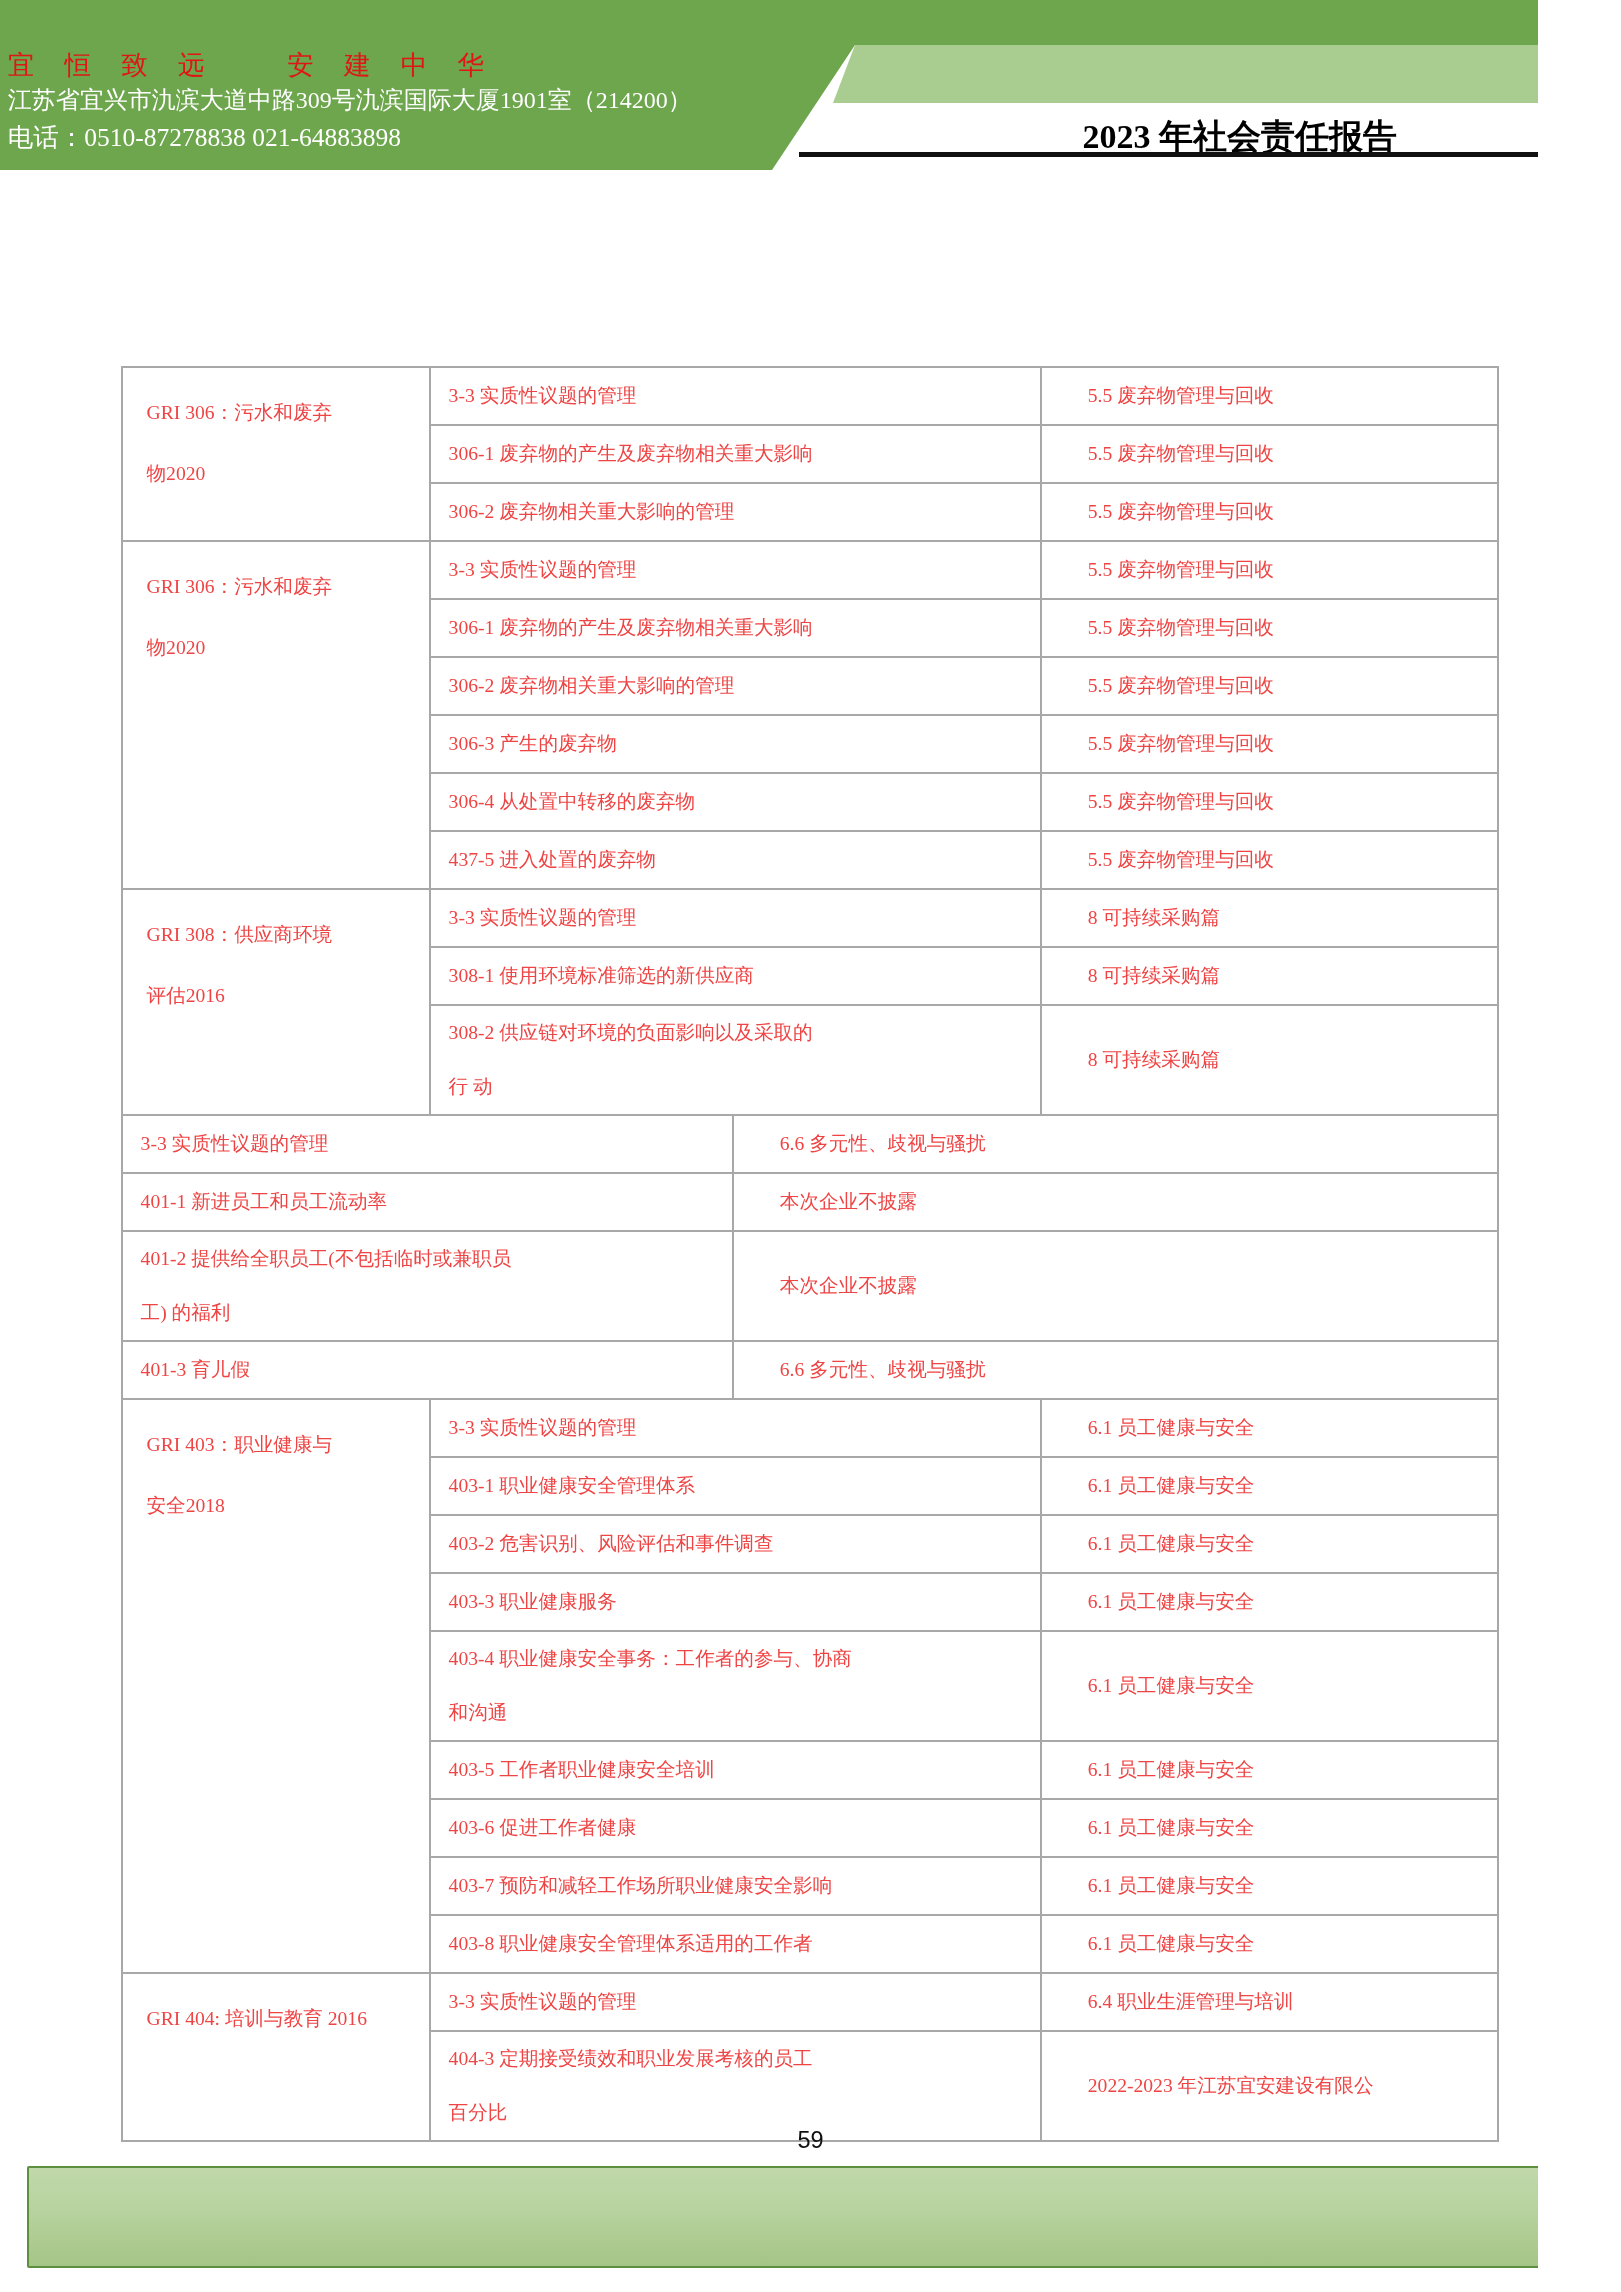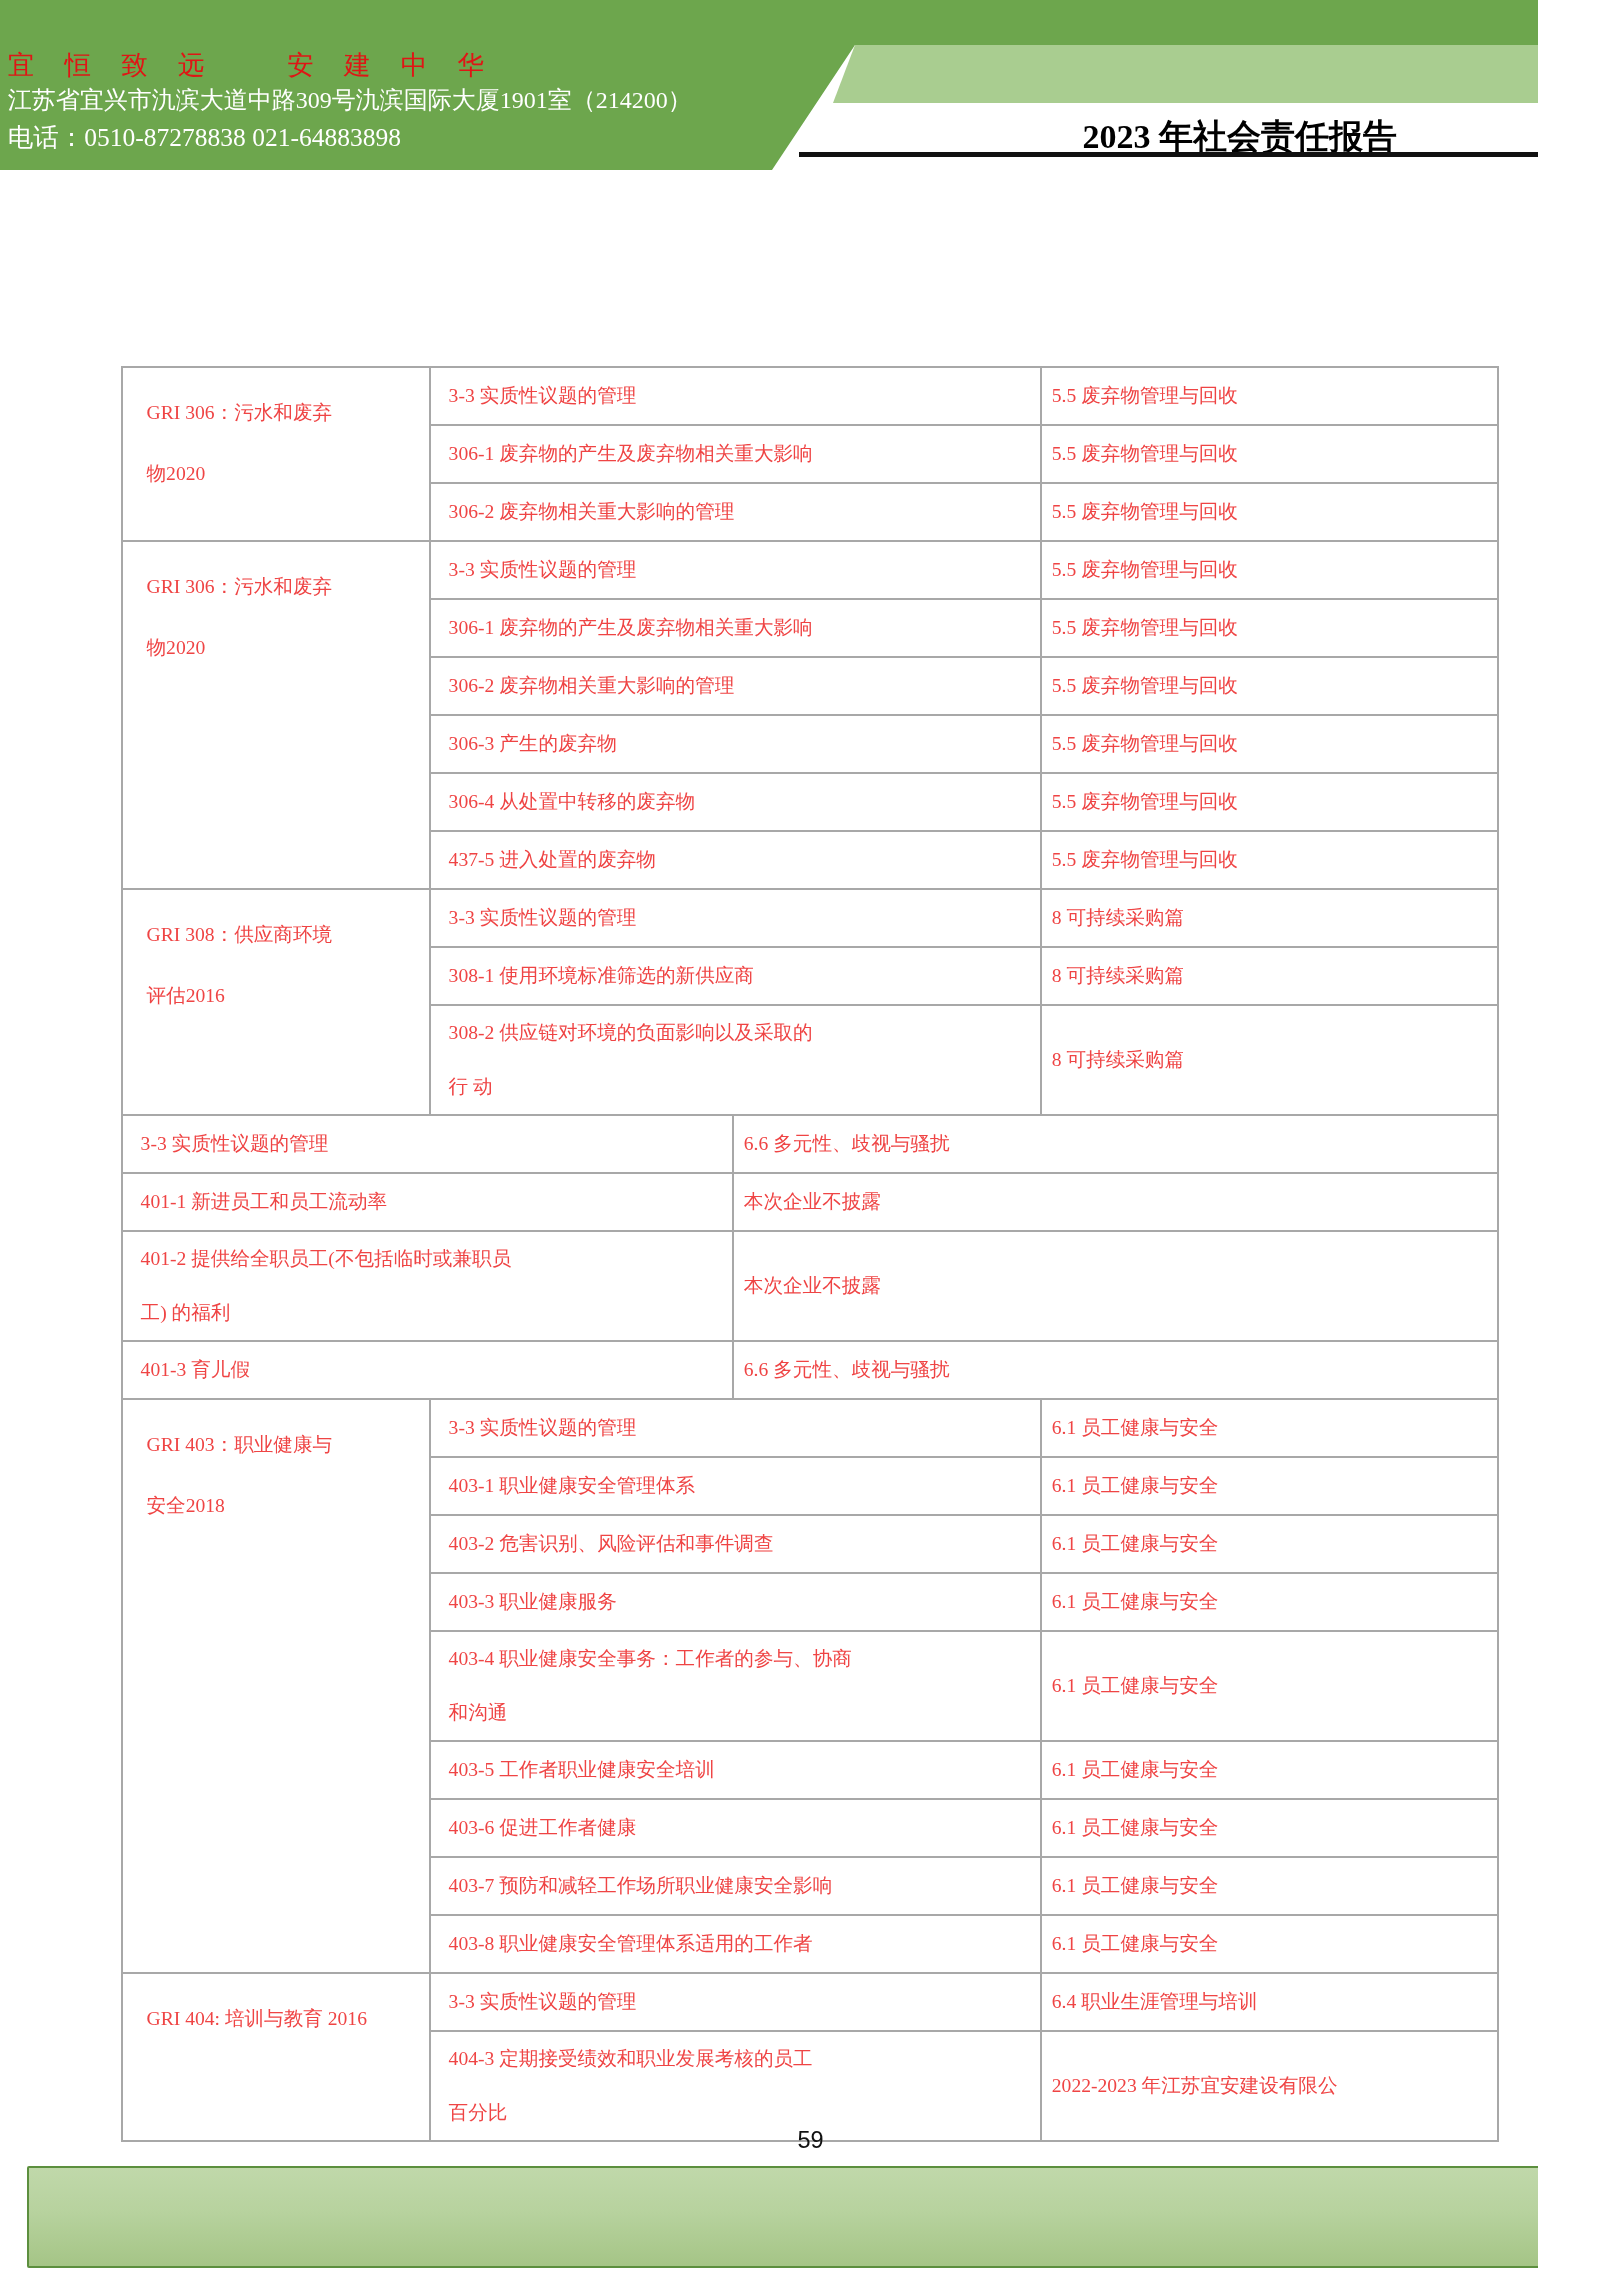--- a/index.html
+++ b/index.html
@@ -28,21 +28,21 @@
   .g-label{width:308px;flex:0 0 308px;border-right:2px solid var(--table-border,#a8a8a8);
     padding:13.7px 7.8px 7.8px 23.5px;box-sizing:border-box;
     white-space:pre-line;line-height:61px;}
   .g-rows{flex:1;display:flex;flex-direction:column;}
   .row{display:flex;border-top:2px solid var(--table-border,#a8a8a8);min-height:56px;}
   .row:first-child{border-top:none;}
   .c2{width:611px;flex:0 0 611px;border-right:2px solid var(--table-border,#a8a8a8);
     box-sizing:border-box;padding:0 9.8px 0 17.6px;display:flex;align-items:center;
     white-space:pre-line;line-height:54px;}
   .c3{flex:1;box-sizing:border-box;padding:0 5.9px 0 9.8px;display:flex;align-items:center;
-    line-height:27.4px;}
+    line-height:27.4px;margin-left:36px;}
   
   .pageno{position:absolute;left:0;top:2127px;width:1621px;text-align:center;
     font-family:"Liberation Sans","DejaVu Sans",sans-serif;font-size:23.5px;color:#111;}
   .footer-band{position:absolute;left:26.5px;top:2166px;width:1562px;height:102px;
     box-sizing:border-box;border:2.9px solid var(--footer-border,#5c8f3e);border-radius:2px;
     background:linear-gradient(180deg,#c0d8aa 0%,var(--footer-fill,#b7d29e) 45%,#a5c586 100%);}
 </style>
 </head>
 <body>
 

